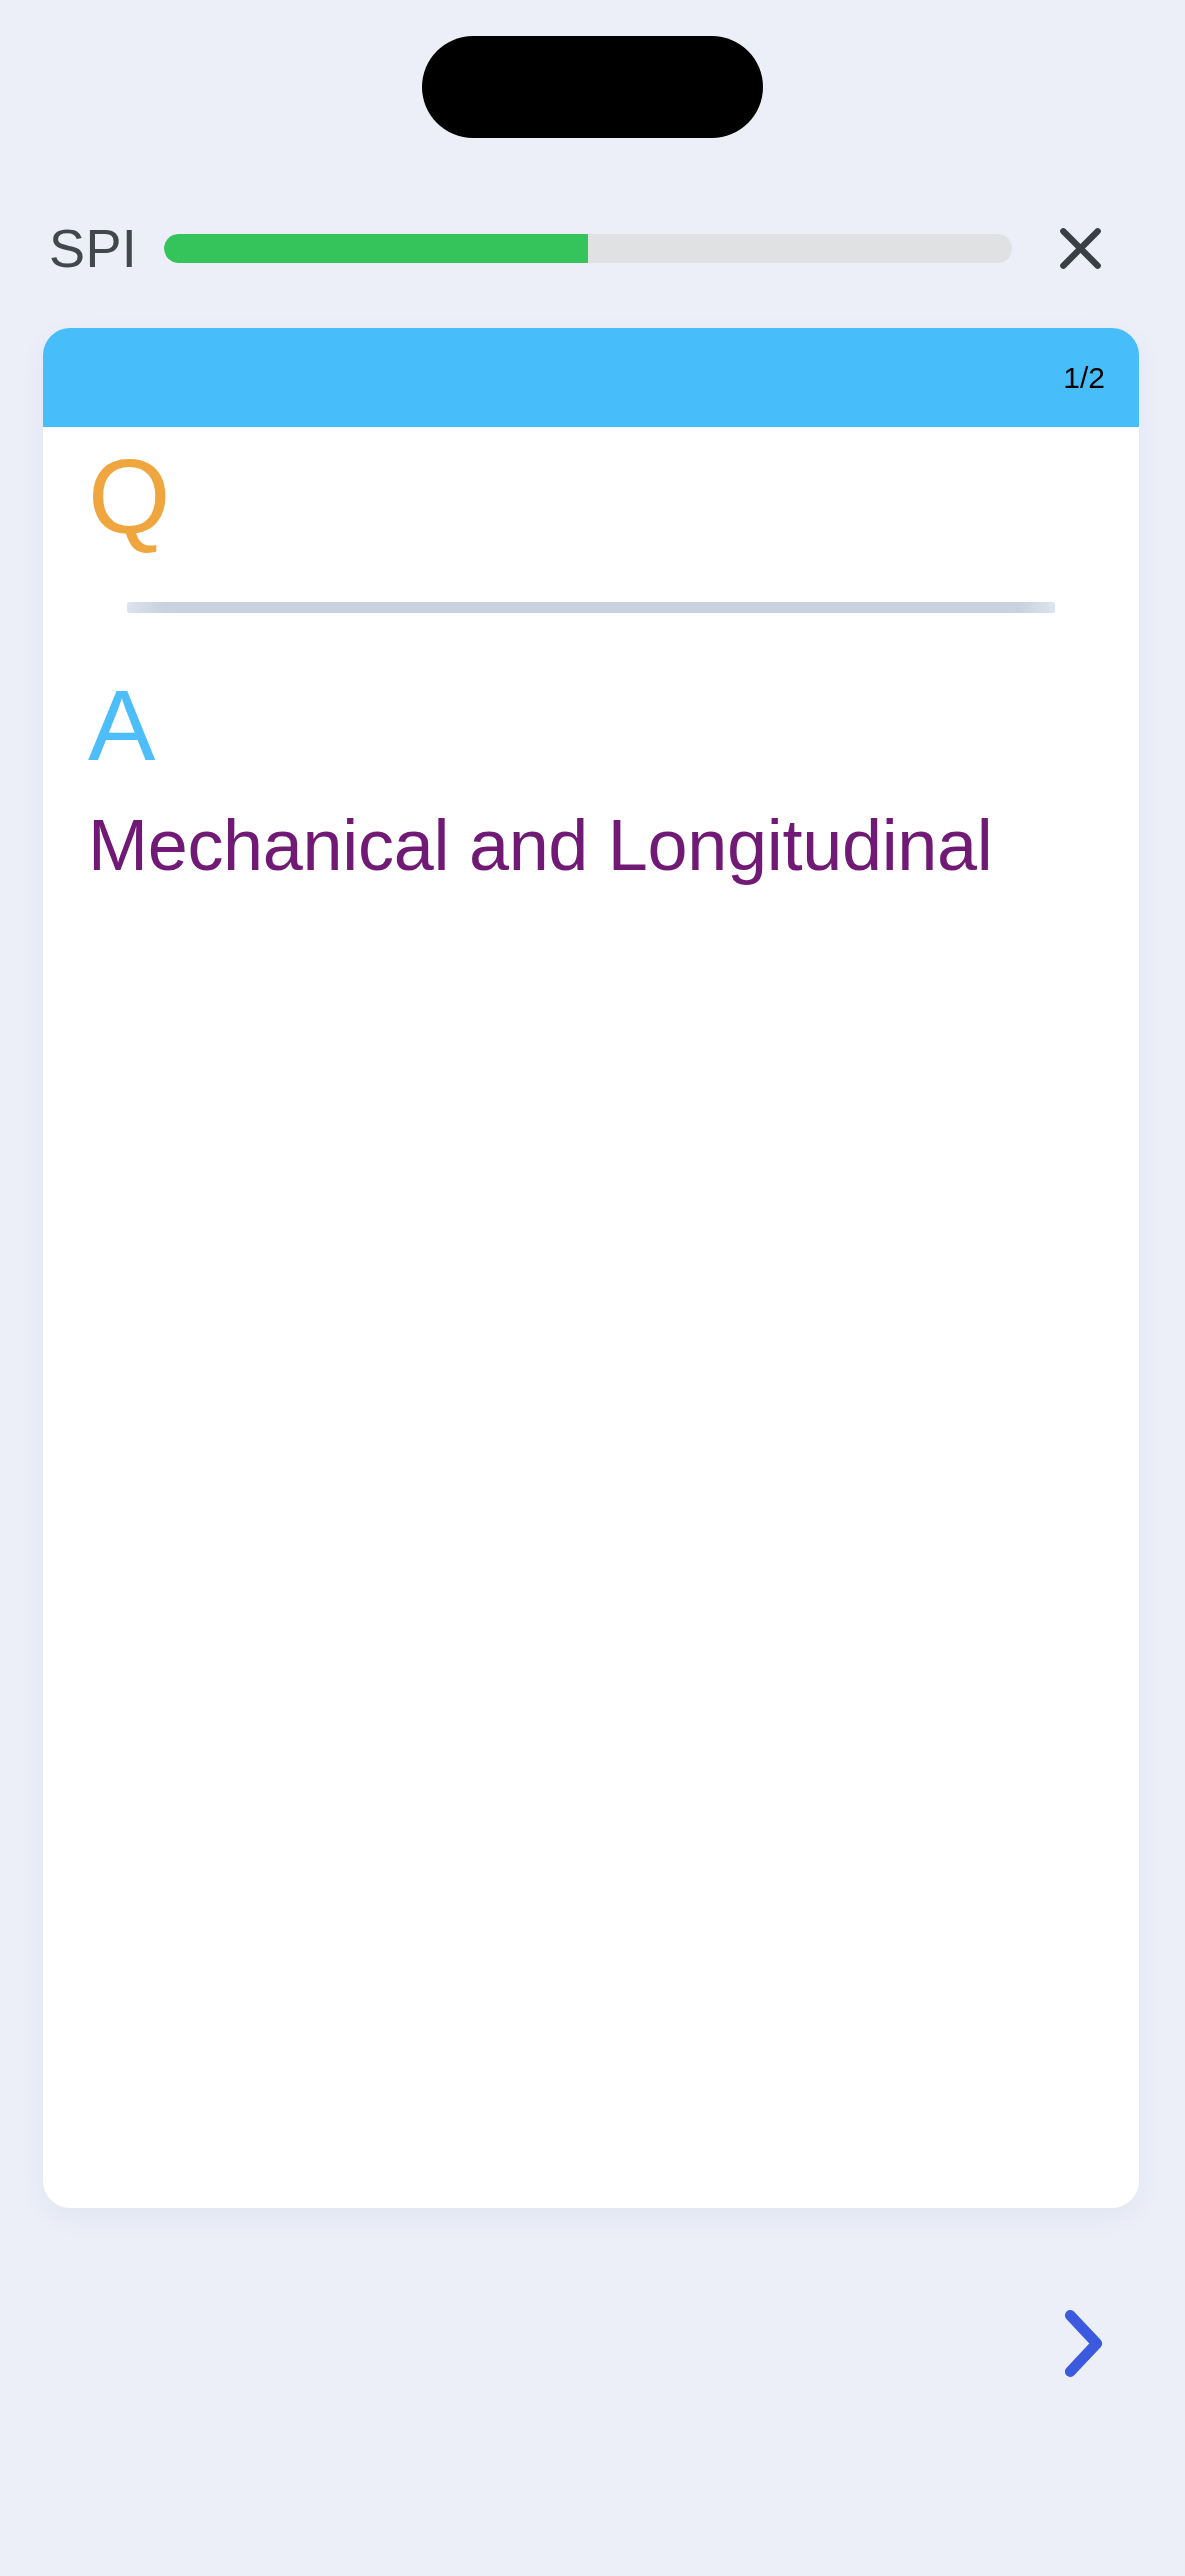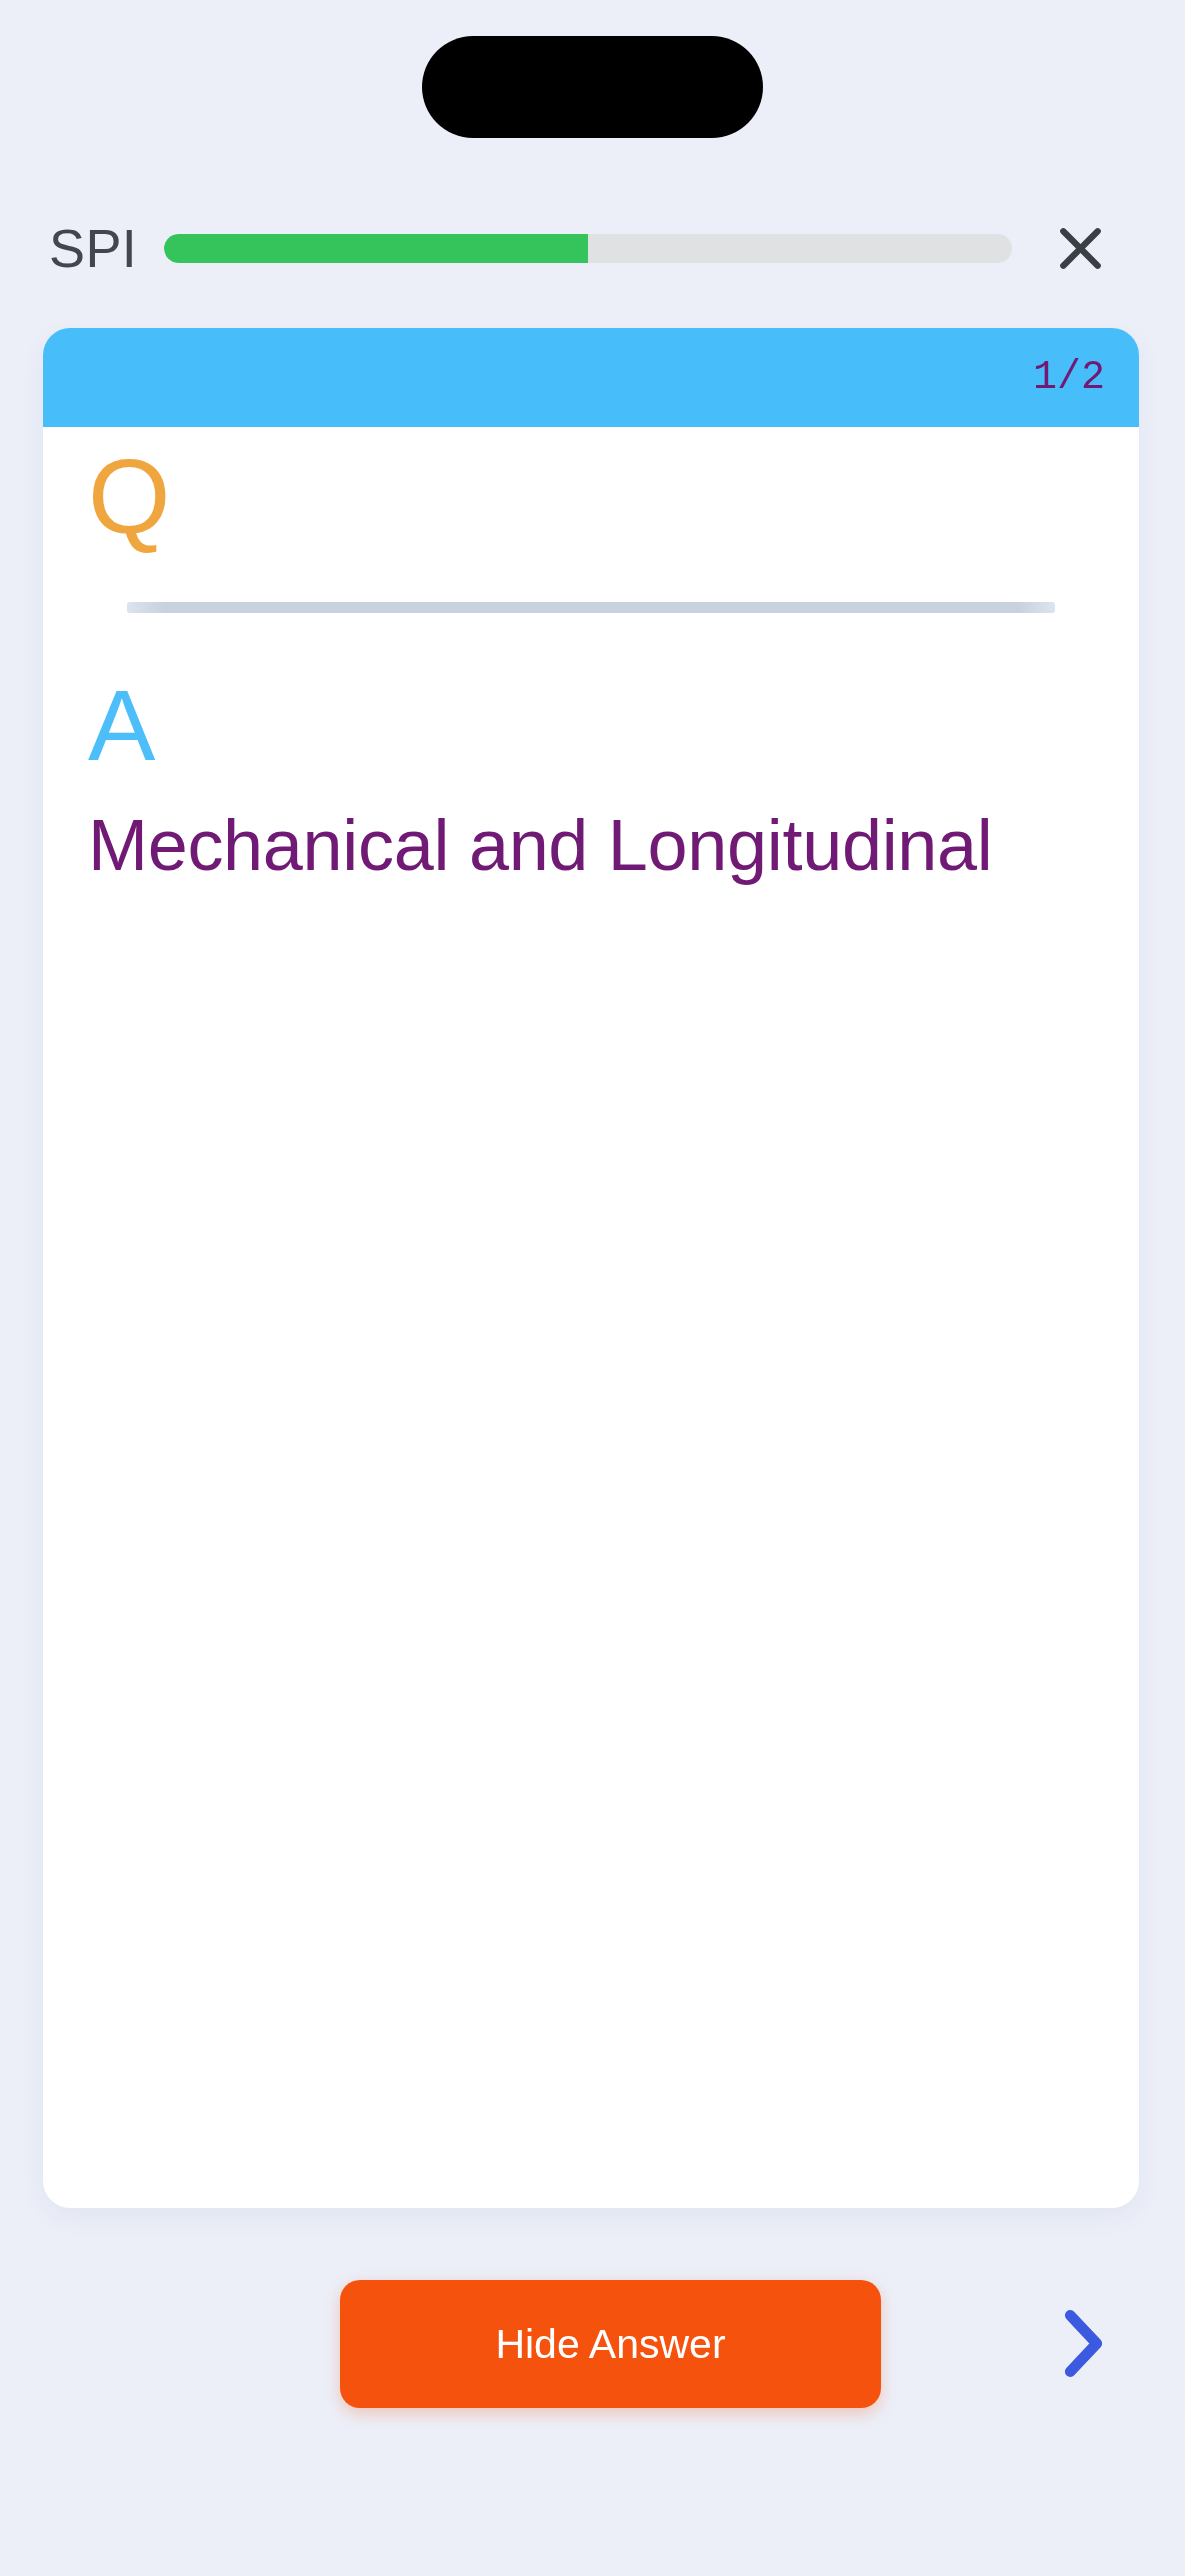--- a/index.html
+++ b/index.html
@@ -41,21 +41,21 @@
     background:#FFFFFF; border-radius:27px;
     box-shadow:0 9px 27px rgba(40,60,120,0.05);
     overflow:hidden;
     text-align:left;
   }
   .card-top {
     height:99px;
     display:flex; align-items:center; justify-content:flex-end;
     padding-right:34px;
   }
-  .counter { color:#701a75; font-size:40px; line-height:1;font-family:Liberation Mono, monospace; }
+  .counter { color:#000000; font-size:30px; line-height:1; }
   .card-body { padding:0 45px; }
   .qmark {
     font-size:106px; line-height:1.06; margin-top:12.6px; font-weight:400;
   }
   .question {
     margin-top:21.6px;
     font-size:53px; line-height:1.475; color:#3E4247;
     max-width:1028px; letter-spacing:-0.3px;
   }
   .divider {
@@ -114,21 +114,20 @@
       <span class="counter">1/2</span>
     </div>
     <div class="card-body">
       <div class="qmark" style="color: rgb(240, 166, 62);">Q</div>
       <div class="divider"></div>
       <div class="amark" style="color: rgb(77, 190, 250);">A</div>
       <p class="answer">Mechanical and Longitudinal</p>
     </div>
   </section>
 
-  <button class="hide-btn" style="background: rgb(245, 82, 13);">Hide Answer</button>
 
   <button class="next-btn" aria-label="Next card">
     <svg viewBox="0 0 52 88">
       <polyline points="10,10 42,44 10,78" style="stroke: rgb(59, 90, 224);"></polyline>
     </svg>
   </button>
 
 </div>
 
 

